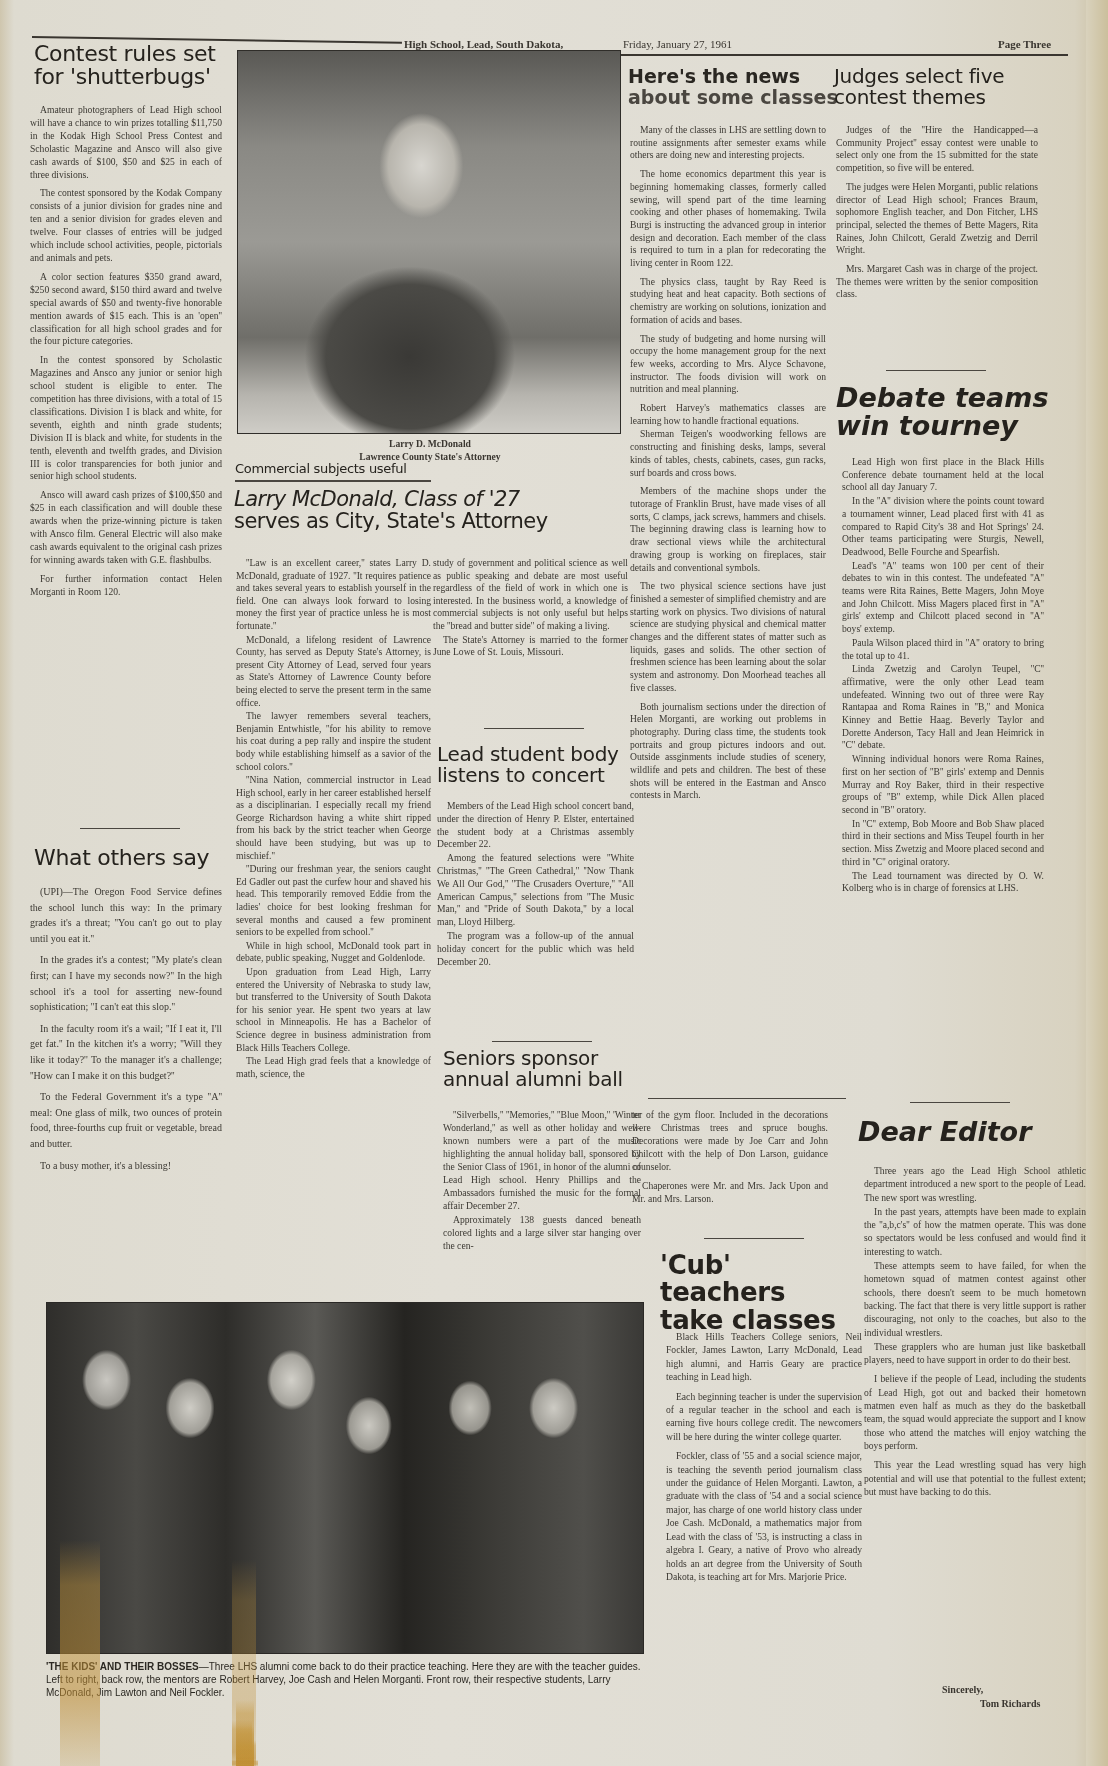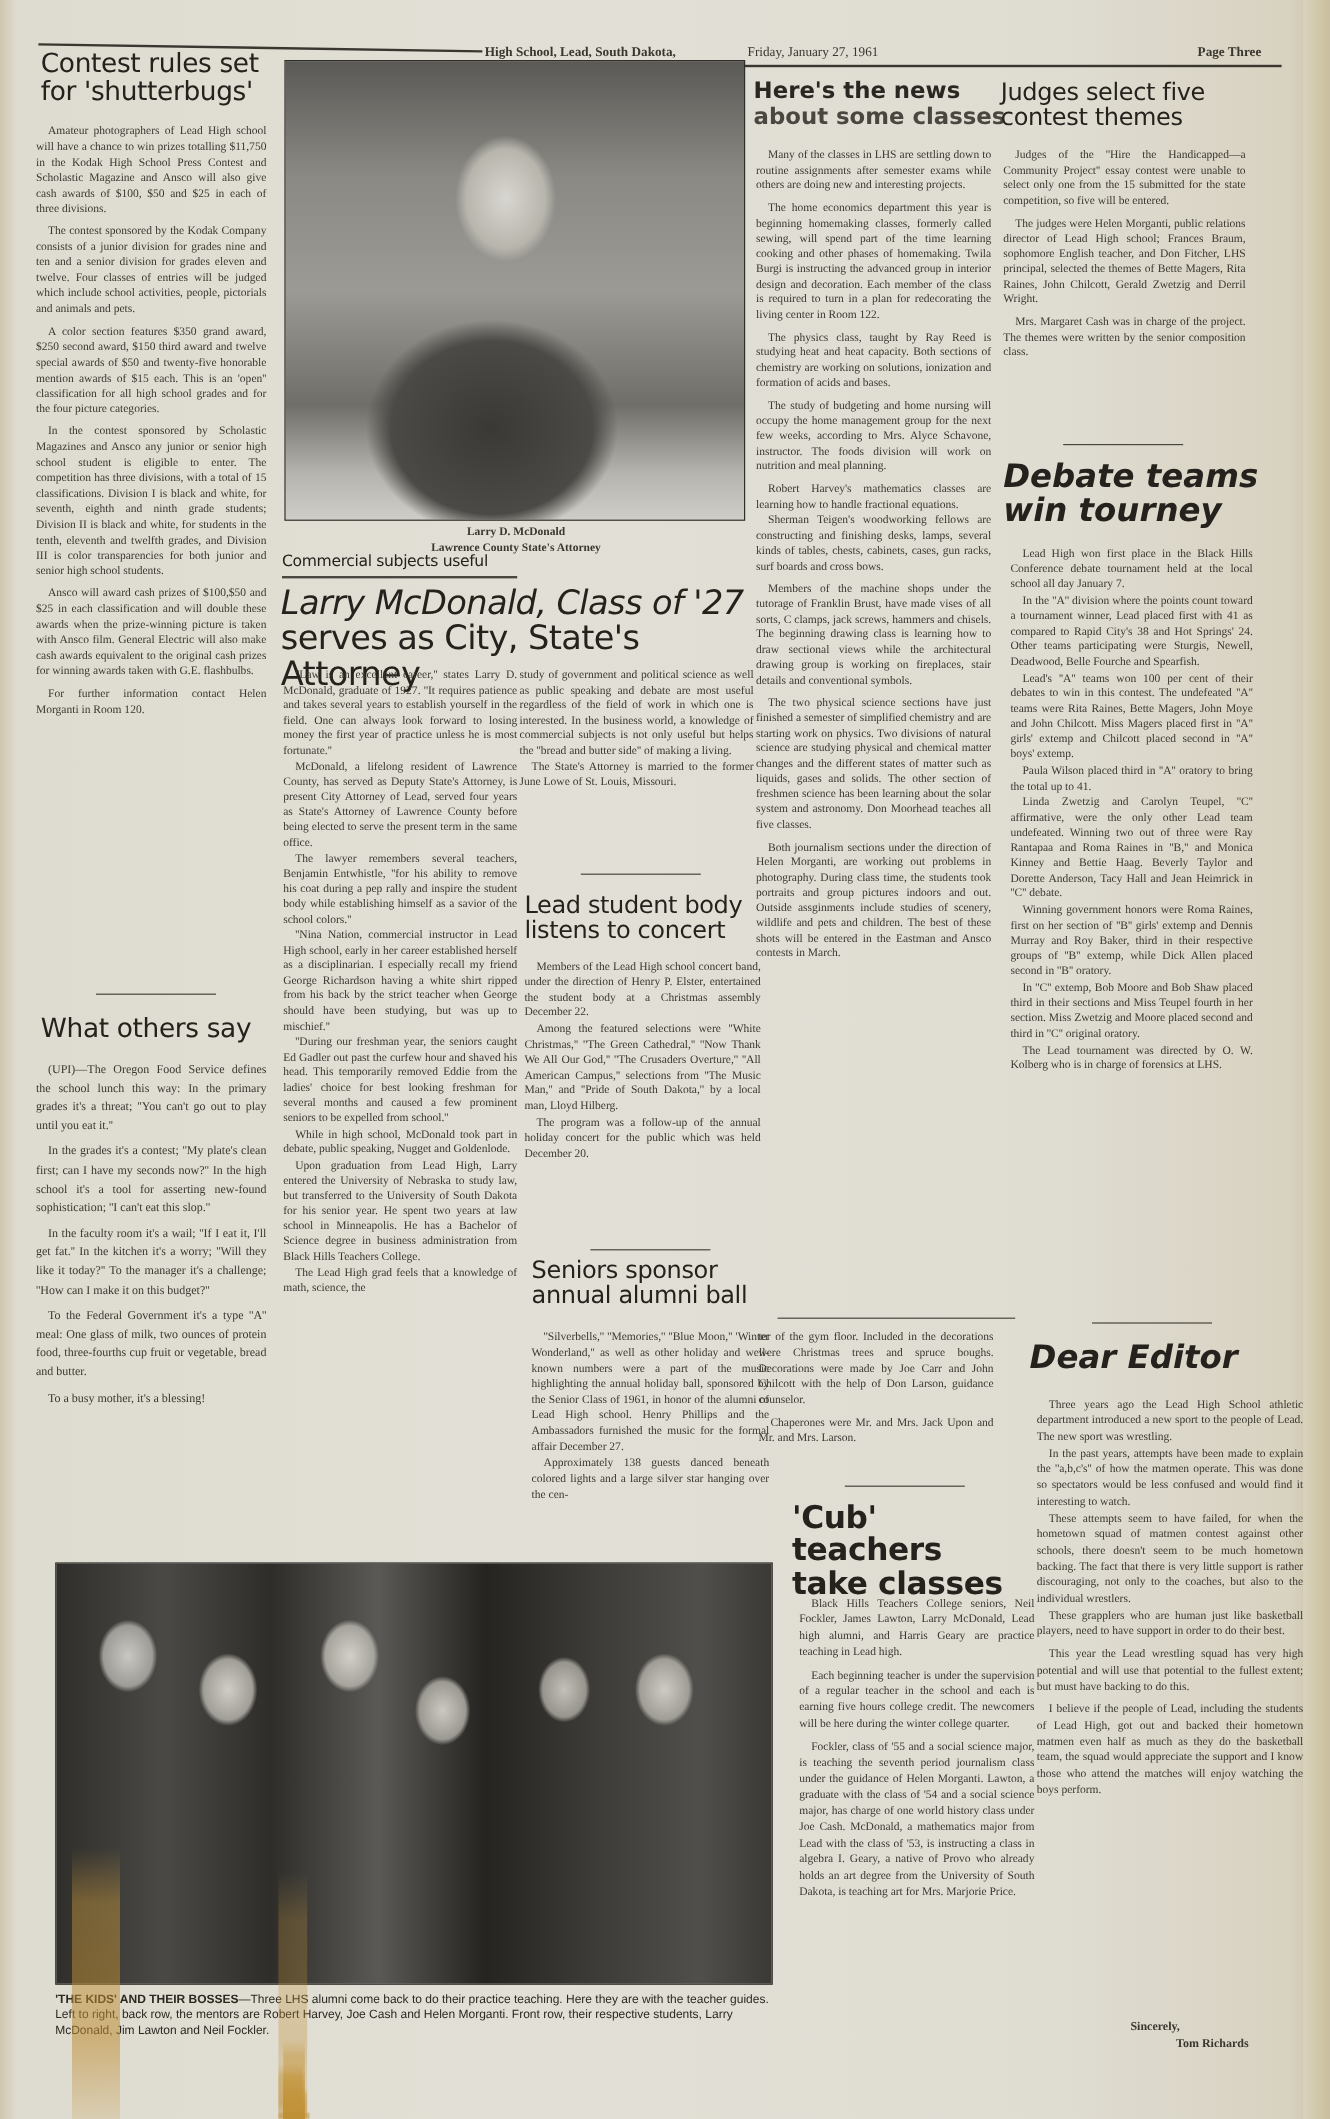--- a/index.html
+++ b/index.html
@@ -85,21 +85,21 @@
   </div>
 
   <div class="photo photo-portrait" style="left:237px; top:50px; width:384px; height:384px; border:1px solid #2f2d29;"></div>
   <div class="caption" style="left:300px; top:438px; width:260px;">
     <div>Larry D. McDonald</div>
     <div>Lawrence County State's Attorney</div>
   </div>
 
   <div class="head-sans abs" style="left:235px; top:462px; font-size:13px;">Commercial subjects useful</div>
   <div class="rule-short" style="left:235px; top:480px; width:196px; height:2px;"></div>
-  <div class="head-italic abs" style="left:234px; top:488px; font-size:28px; font-style:normal; font-weight:normal; letter-spacing:-0.5px; width:400px;">
+  <div class="head-italic abs" style="left:234px; top:488px; font-size:21px; font-style:normal; font-weight:normal; letter-spacing:-0.5px; width:400px;">
     <div style="font-style:italic;">Larry McDonald, Class of '27</div>
     <div>serves as City, State's Attorney</div>
   </div>
   <div class="body-col" style="left:236px; top:557px; width:195px; line-height:12.6px;">
     <p class="tight">''Law is an excellent career,'' states Larry D. McDonald, graduate of 1927. ''It requires patience and takes several years to establish yourself in the field. One can always look forward to losing money the first year of practice unless he is most fortunate.''</p>
     <p class="tight">McDonald, a lifelong resident of Lawrence County, has served as Deputy State's Attorney, is present City Attorney of Lead, served four years as State's Attorney of Lawrence County before being elected to serve the present term in the same office.</p>
     <p class="tight">The lawyer remembers several teachers, Benjamin Entwhistle, ''for his ability to remove his coat during a pep rally and inspire the student body while establishing himself as a savior of the school colors.''</p>
     <p class="tight">''Nina Nation, commercial instructor in Lead High school, early in her career established herself as a disciplinarian. I especially recall my friend George Richardson having a white shirt ripped from his back by the strict teacher when George should have been studying, but was up to mischief.''</p>
     <p class="tight">''During our freshman year, the seniors caught Ed Gadler out past the curfew hour and shaved his head. This temporarily removed Eddie from the ladies' choice for best looking freshman for several months and caused a few prominent seniors to be expelled from school.''</p>
     <p class="tight">While in high school, McDonald took part in debate, public speaking, Nugget and Goldenlode.</p>
@@ -168,21 +168,21 @@
   <div class="head-italic abs" style="left:836px; top:384px; font-size:27px; width:230px;">
     <div>Debate teams</div>
     <div>win tourney</div>
   </div>
   <div class="body-col" style="left:842px; top:456px; width:202px; line-height:12.7px;">
     <p class="tight">Lead High won first place in the Black Hills Conference debate tournament held at the local school all day January 7.</p>
     <p class="tight">In the ''A'' division where the points count toward a tournament winner, Lead placed first with 41 as compared to Rapid City's 38 and Hot Springs' 24. Other teams participating were Sturgis, Newell, Deadwood, Belle Fourche and Spearfish.</p>
     <p class="tight">Lead's ''A'' teams won 100 per cent of their debates to win in this contest. The undefeated ''A'' teams were Rita Raines, Bette Magers, John Moye and John Chilcott. Miss Magers placed first in ''A'' girls' extemp and Chilcott placed second in ''A'' boys' extemp.</p>
     <p class="tight">Paula Wilson placed third in ''A'' oratory to bring the total up to 41.</p>
     <p class="tight">Linda Zwetzig and Carolyn Teupel, ''C'' affirmative, were the only other Lead team undefeated. Winning two out of three were Ray Rantapaa and Roma Raines in ''B,'' and Monica Kinney and Bettie Haag. Beverly Taylor and Dorette Anderson, Tacy Hall and Jean Heimrick in ''C'' debate.</p>
-    <p class="tight">Winning government honors were Roma Raines, first on her section of ''B'' girls' extemp and Dennis Murray and Roy Baker, third in their respective groups of ''B'' extemp, while Dick Allen placed second in ''B'' oratory.</p>
+    <p class="tight">Winning individual honors were Roma Raines, first on her section of ''B'' girls' extemp and Dennis Murray and Roy Baker, third in their respective groups of ''B'' extemp, while Dick Allen placed second in ''B'' oratory.</p>
     <p class="tight">In ''C'' extemp, Bob Moore and Bob Shaw placed third in their sections and Miss Teupel fourth in her section. Miss Zwetzig and Moore placed second and third in ''C'' original oratory.</p>
     <p class="tight">The Lead tournament was directed by O. W. Kolberg who is in charge of forensics at LHS.</p>
   </div>
   <div class="rule-short" style="left:910px; top:1102px; width:100px;"></div>
 
   <div class="head-sans abs" style="left:660px; top:1252px; font-size:26px; width:200px; font-weight:bold;">
     <div>'Cub' teachers</div>
     <div>take classes</div>
   </div>
   <div class="body-col" style="left:666px; top:1330px; width:196px; line-height:13.4px;">
@@ -190,22 +190,22 @@
     <p>Each beginning teacher is under the supervision of a regular teacher in the school and each is earning five hours college credit. The newcomers will be here during the winter college quarter.</p>
     <p>Fockler, class of '55 and a social science major, is teaching the seventh period journalism class under the guidance of Helen Morganti. Lawton, a graduate with the class of '54 and a social science major, has charge of one world history class under Joe Cash. McDonald, a mathematics major from Lead with the class of '53, is instructing a class in algebra I. Geary, a native of Provo who already holds an art degree from the University of South Dakota, is teaching art for Mrs. Marjorie Price.</p>
   </div>
 
   <div class="head-italic abs" style="left:858px; top:1118px; font-size:27px;">Dear Editor</div>
   <div class="body-col" style="left:864px; top:1164px; width:222px; line-height:13.3px;">
     <p class="tight">Three years ago the Lead High School athletic department introduced a new sport to the people of Lead. The new sport was wrestling.</p>
     <p class="tight">In the past years, attempts have been made to explain the ''a,b,c's'' of how the matmen operate. This was done so spectators would be less confused and would find it interesting to watch.</p>
     <p class="tight">These attempts seem to have failed, for when the hometown squad of matmen contest against other schools, there doesn't seem to be much hometown backing. The fact that there is very little support is rather discouraging, not only to the coaches, but also to the individual wrestlers.</p>
     <p>These grapplers who are human just like basketball players, need to have support in order to do their best.</p>
+    <p>I believe if the people of Lead, including the students of Lead High, got out and backed their hometown matmen even half as much as they do the basketball team, the squad would appreciate the support and I know those who attend the matches will enjoy watching the boys perform.</p>
     <p>This year the Lead wrestling squad has very high potential and will use that potential to the fullest extent; but must have backing to do this.</p>
-    <p>I believe if the people of Lead, including the students of Lead High, got out and backed their hometown matmen even half as much as they do the basketball team, the squad would appreciate the support and I know those who attend the matches will enjoy watching the boys perform.</p>
   </div>
   <div class="sig" style="left:942px; top:1684px;">Sincerely,</div>
   <div class="sig" style="left:980px; top:1698px;">Tom Richards</div>
 
   <div class="photo photo-group" style="left:46px; top:1302px; width:598px; height:352px; border:1px solid #2a2825;"></div>
   <div class="caption-bottom" style="left:46px; top:1660px; width:600px;">
     <b>'THE KIDS' AND THEIR BOSSES</b><span>—Three LHS alumni come back to do their practice teaching. Here they are with the teacher guides. Left to right, back row, the mentors are Robert Harvey, Joe Cash and Helen Morganti. Front row, their respective students, Larry McDonald, Jim Lawton and Neil Fockler.</span>
   </div>
 
   <div class="stain" style="left:60px; top:1540px; width:40px; height:226px;"></div>

